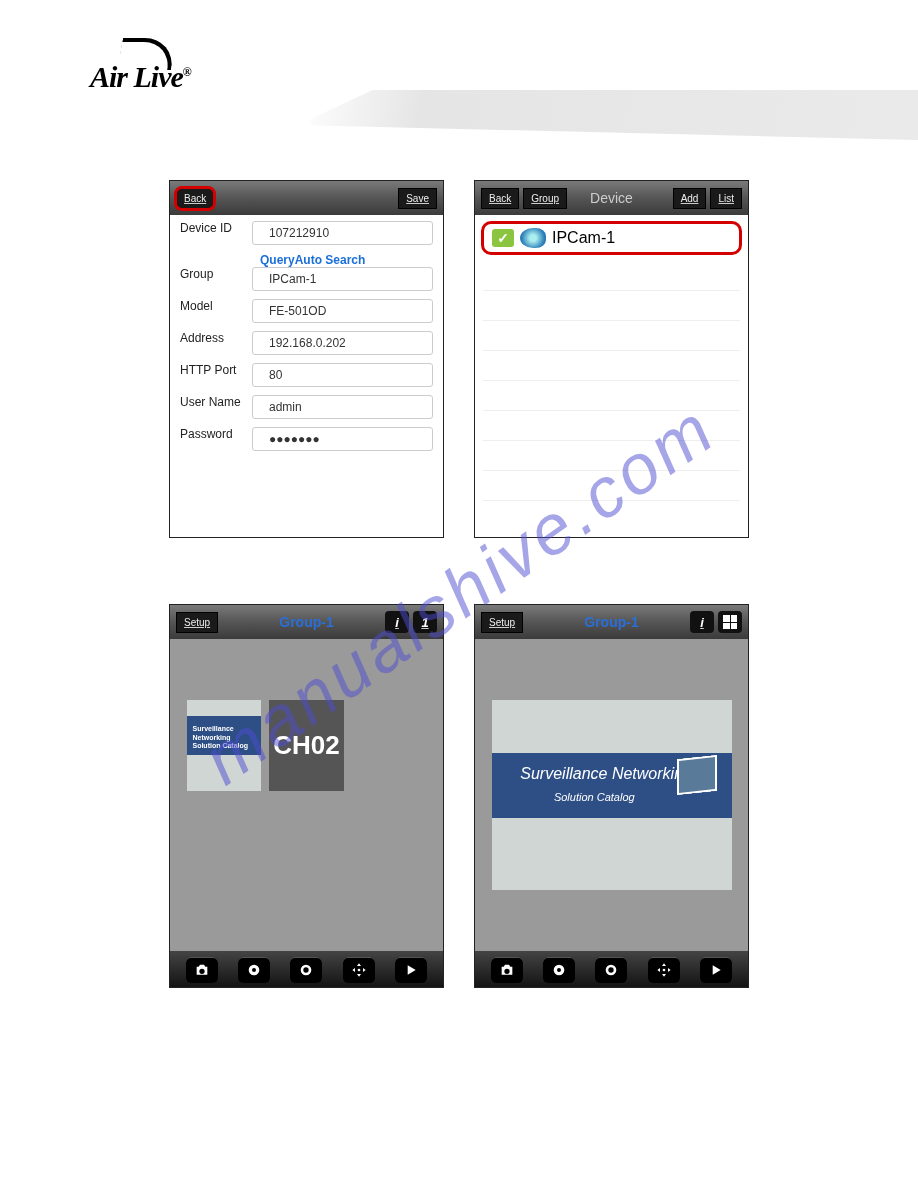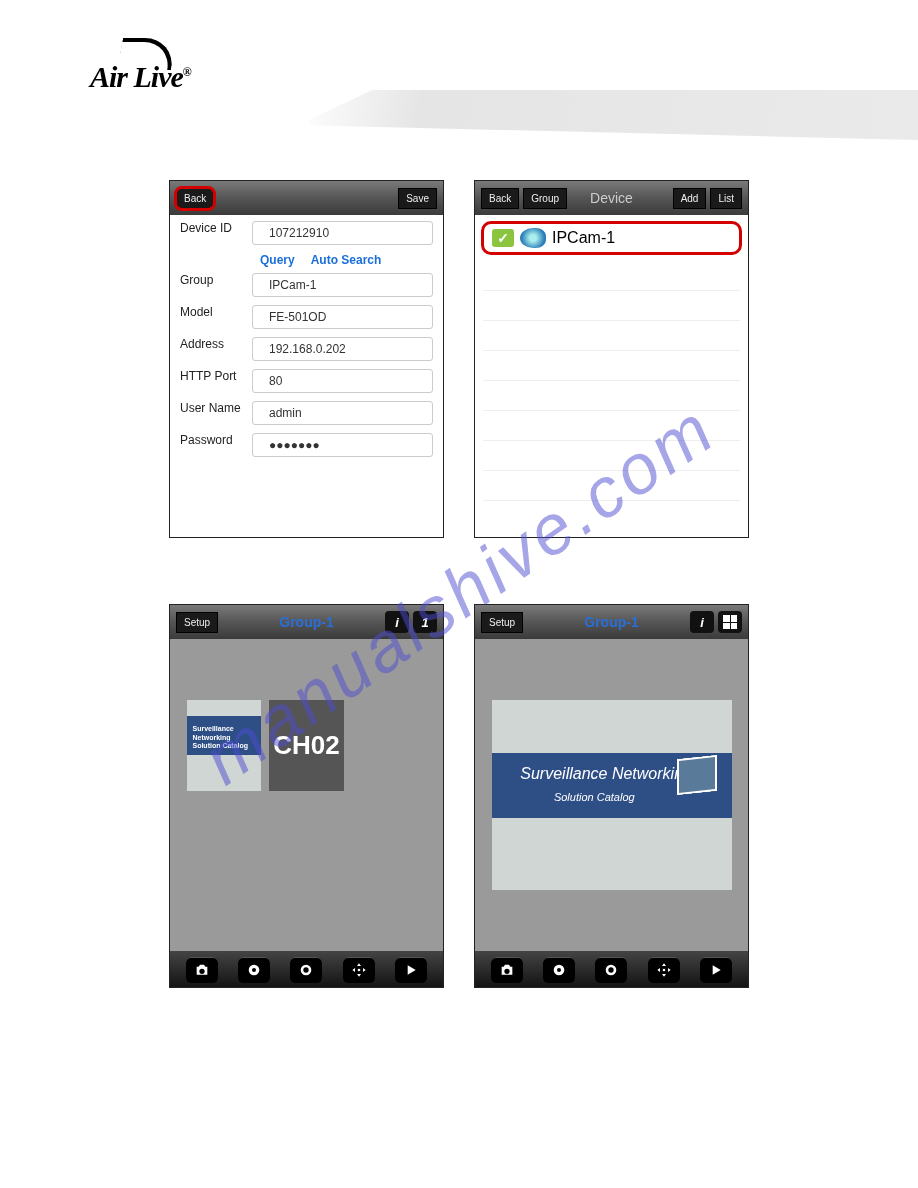--- a/index.html
+++ b/index.html
@@ -76,20 +76,21 @@
   .navbar {
     height: 34px;
     background: linear-gradient(#7a7a7a, #555 50%, #3b3b3b);
     display: flex;
     align-items: center;
     padding: 0 6px;
     gap: 4px;
     color: #ccc;
     font-size: 13px;
     position: relative;
+    text-decoration: underline;
   }
   .navbar .title {
     position: absolute;
     left: 0; right: 0;
     text-align: center;
     font-size: 14px;
     color: #ccc;
     pointer-events: none;
   }
   .navbtn {
@@ -117,21 +118,21 @@
     flex: 1;
     height: 24px;
     border: 1px solid #ccc;
     border-radius: 3px;
     padding: 0 16px;
     font-size: 12px;
     display: flex;
     align-items: center;
     background: #fff;
   }
-  .links-row { display: flex; gap: 16px; padding-left: 80px; margin-bottom: 6px; }
+  .links-row { display: flex; padding-left: 80px; }
   .links-row span { color: #1a6fd8; font-size: 12px; font-weight: 600; }
 
   
   .list-area { background: #fff; }
   .device-row {
     display: flex;
     align-items: center;
     height: 34px;
     padding: 0 8px;
     border-bottom: 1px solid #eee;

